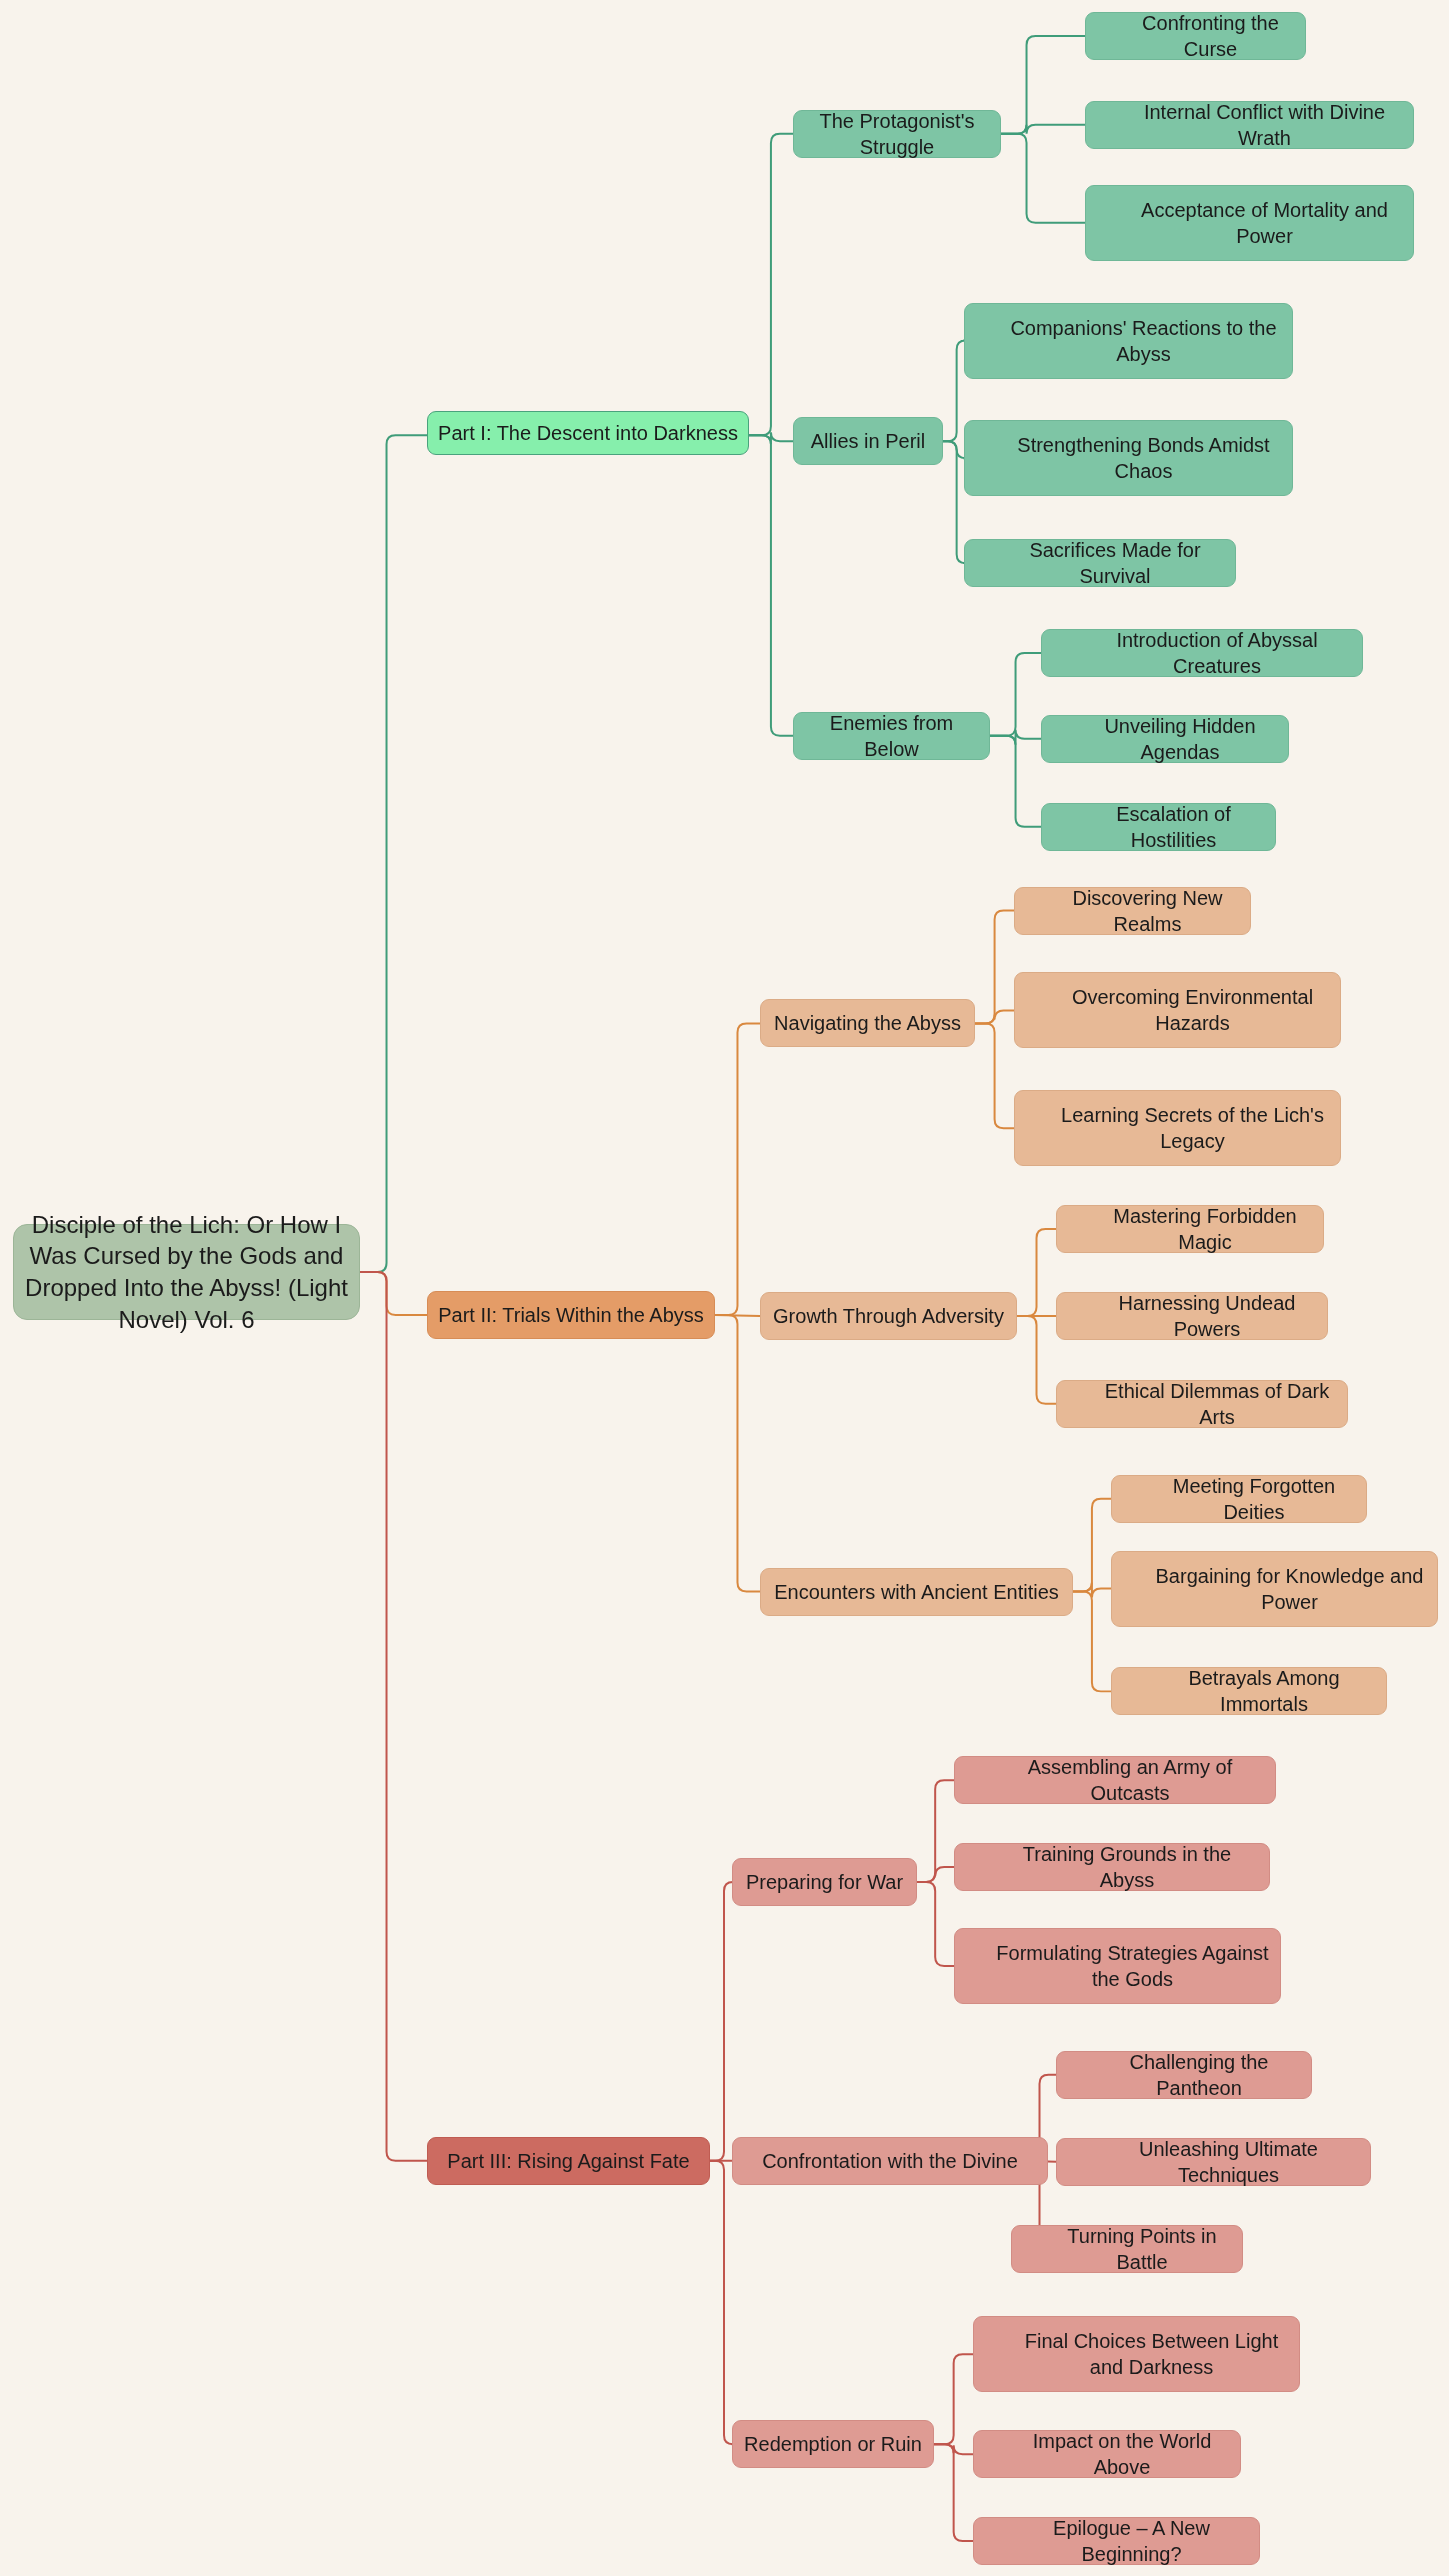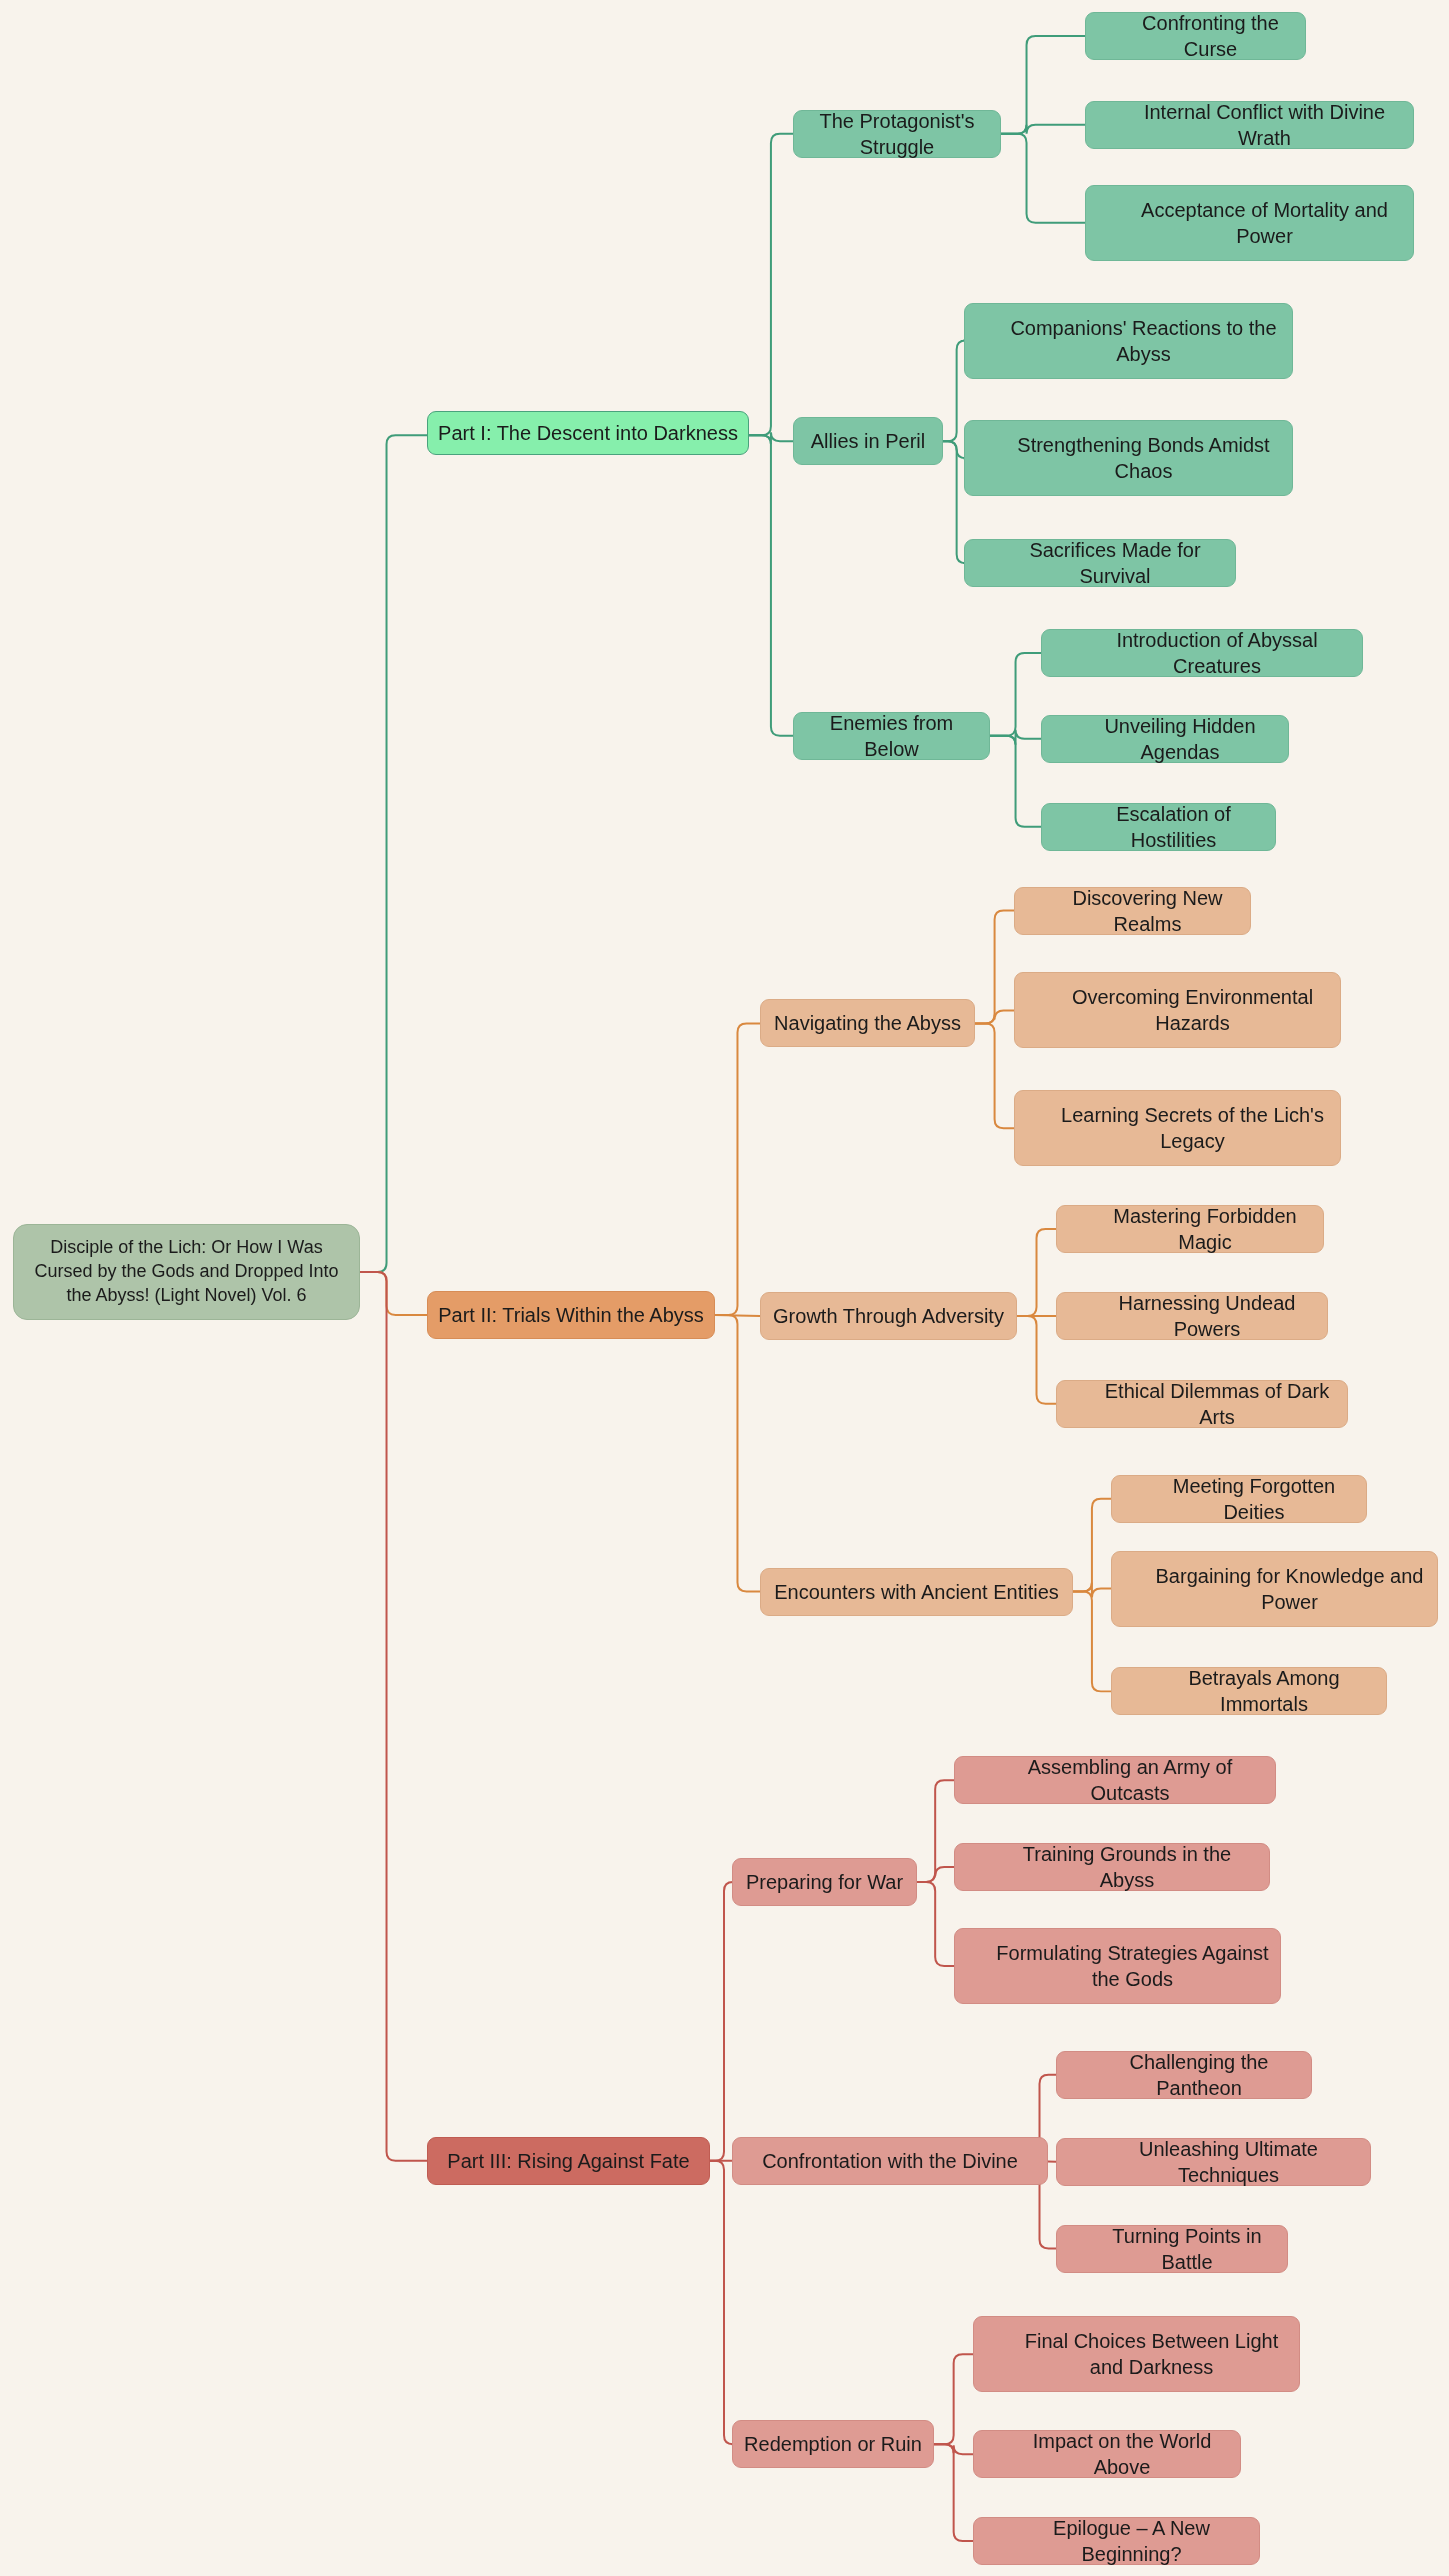--- a/index.html
+++ b/index.html
@@ -39,21 +39,21 @@
     color: #1b1b1b;
     line-height: 1.32;
     padding: 4px 10px;
     font-family: "Liberation Sans", sans-serif;
   }
   .node-label {
     display: block;
     width: 100%;
   }
   .lvl0 {
-    font-size: 18px;
+    font-size: 24px;
     border-radius: 14px;
   }
   .lvl1 {
     font-size: 20px;
   }
   .lvl2 {
     font-size: 20px;
   }
   .lvl3 {
     font-size: 20px;
@@ -204,21 +204,21 @@
       </div>
       <div class="node lvl2" style="left: 732px; top: 2137px; width: 316px; height: 48px; background: rgb(222, 155, 147); border: 1px solid rgb(210, 140, 132);">
         <span class="node-label">Confrontation with the Divine</span>
       </div>
       <div class="node lvl3" style="left: 1056px; top: 2051px; width: 256px; height: 48px; background: rgb(222, 155, 147); border: 1px solid rgb(210, 140, 132);">
         <span class="node-label">Challenging the Pantheon</span>
       </div>
       <div class="node lvl3" style="left: 1056px; top: 2138px; width: 315px; height: 48px; background: rgb(222, 155, 147); border: 1px solid rgb(210, 140, 132);">
         <span class="node-label">Unleashing Ultimate Techniques</span>
       </div>
-      <div class="node lvl3" style="left: 1056px; top: 2225px; width: 232px; height: 48px; background: rgb(222, 155, 147); border: 1px solid rgb(210, 140, 132);">
+      <div class="node lvl3" style="left: 1011px; top: 2225px; width: 232px; height: 48px; background: rgb(222, 155, 147); border: 1px solid rgb(210, 140, 132);">
         <span class="node-label">Turning Points in Battle</span>
       </div>
       <div class="node lvl2" style="left: 732px; top: 2420px; width: 202px; height: 48px; background: rgb(222, 155, 147); border: 1px solid rgb(210, 140, 132);">
         <span class="node-label">Redemption or Ruin</span>
       </div>
       <div class="node lvl3" style="left: 973px; top: 2316px; width: 327px; height: 76px; background: rgb(222, 155, 147); border: 1px solid rgb(210, 140, 132);">
         <span class="node-label">Final Choices Between Light and Darkness</span>
       </div>
       <div class="node lvl3" style="left: 973px; top: 2430px; width: 268px; height: 48px; background: rgb(222, 155, 147); border: 1px solid rgb(210, 140, 132);">
         <span class="node-label">Impact on the World Above</span>

